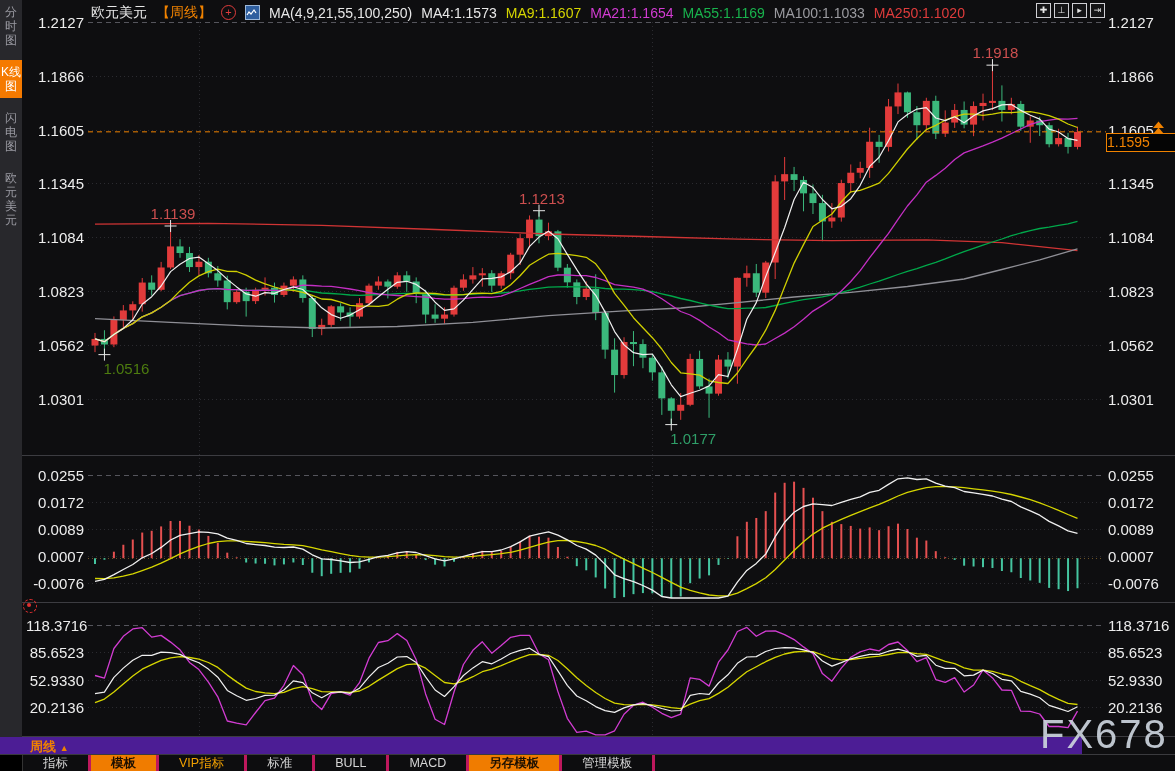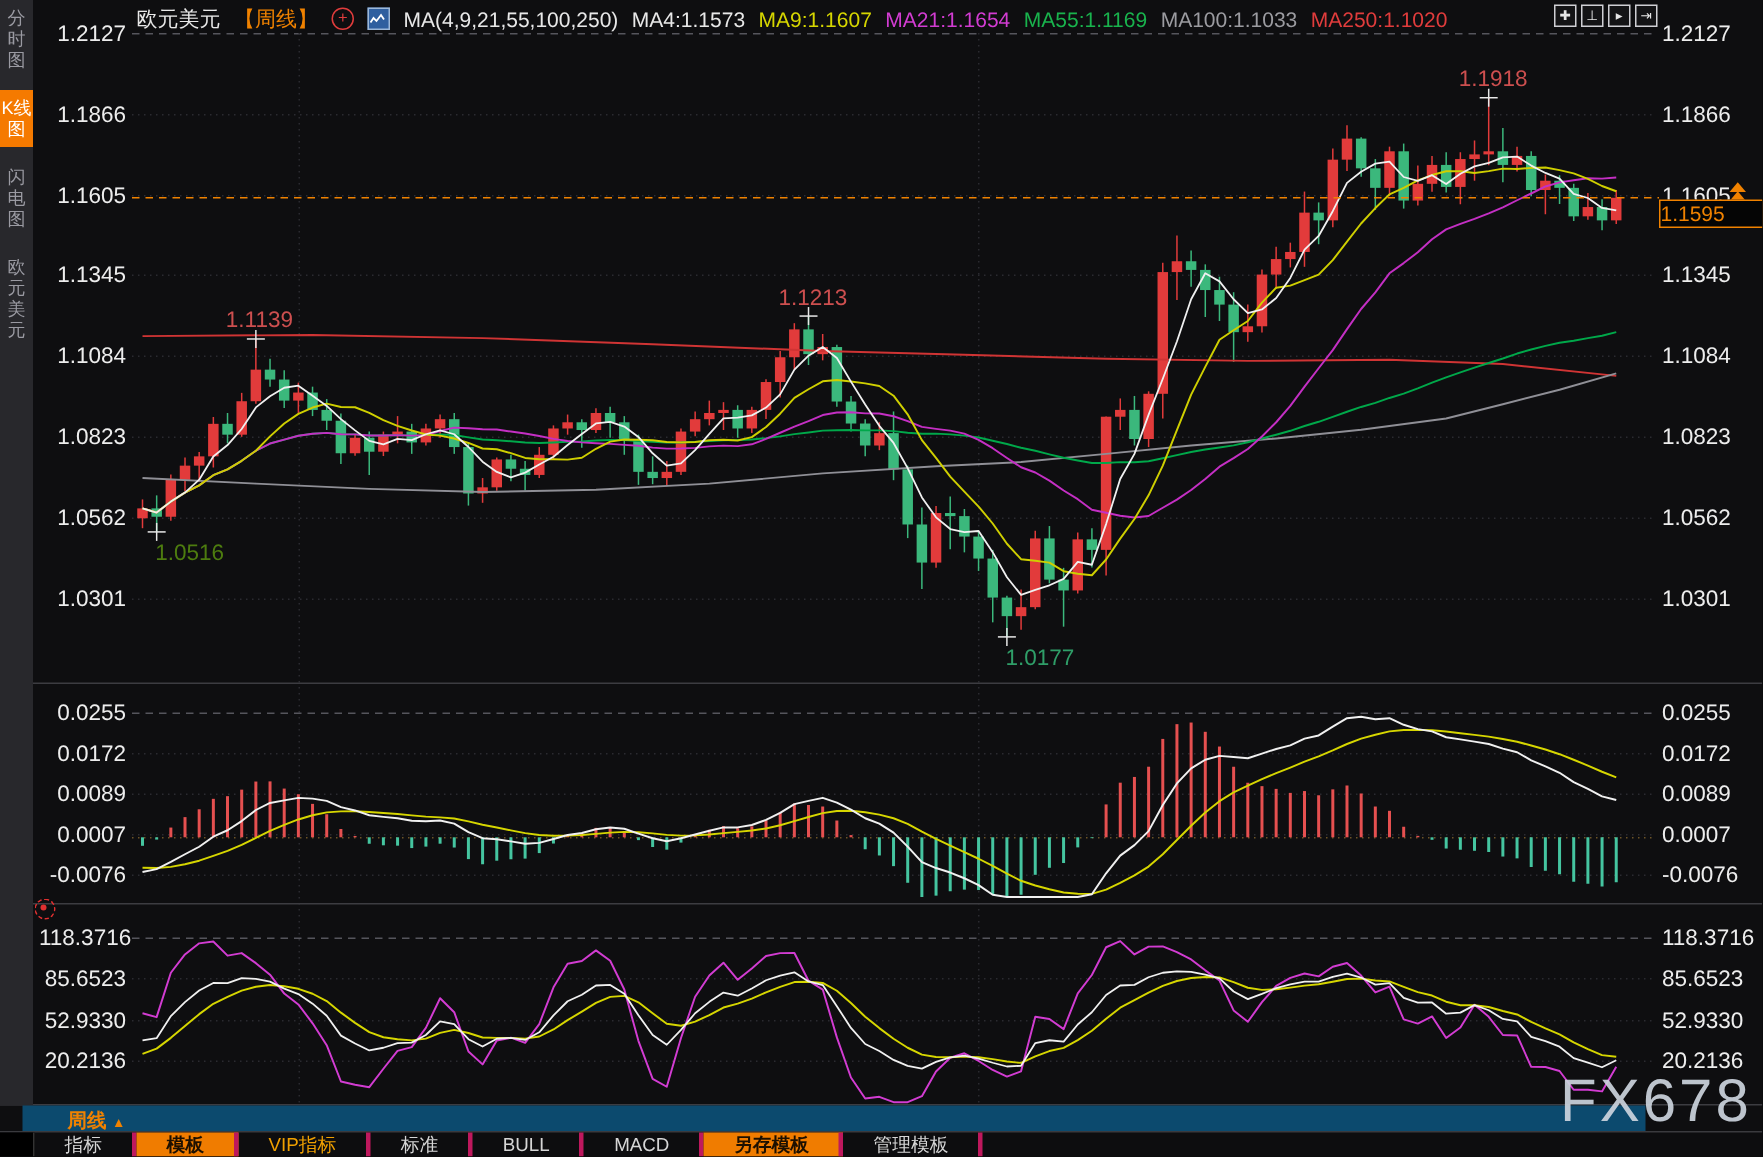--- a/index.html
+++ b/index.html
@@ -18,21 +18,21 @@
   .plus-circ{display:inline-flex;width:13px;height:13px;border:1px solid #e03c3c;border-radius:50%;
              color:#e03c3c;font-size:11px;line-height:11px;align-items:center;justify-content:center;}
   .mini-chart{display:inline-block;width:13px;height:13px;background:#2f5f9f;border:1px solid #9db8d8;}
   
   #tools{position:absolute;right:70px;top:3px;display:flex;gap:3px;z-index:5;}
   .tool{width:13px;height:13px;border:1px solid #cfcfd4;background:#141416;color:#e6e6e6;
         font-size:9px;line-height:12px;text-align:center;cursor:pointer;}
   
   .pane-hdr{position:absolute;left:91px;display:flex;gap:12px;font-size:14px;white-space:nowrap;z-index:5;}
   
-  #timebar{position:absolute;left:15px;top:737px;width:1082px;height:17px;background:#0c4a6e;z-index:7;}
+  #timebar{position:absolute;left:0;top:737px;width:1082px;height:17px;background:#4c1d95;z-index:7;}
   #tf-label{position:absolute;left:30px;top:1px;color:#f08200;font-size:13px;font-weight:700;}
   #tf-arrow{color:#f08200;font-size:9px;}
   #tabbar{position:absolute;left:0;top:754px;width:1175px;height:17px;background:#0d0d0f;
           border-top:1px solid #3a3a3e;display:flex;align-items:stretch;z-index:7;}
   #corner-cell{width:22px;border-right:1px solid #333;background:#000;}
   .ftab{padding:0 20px;font-size:12.5px;line-height:16px;color:#d6d6d6;border-right:3px solid #be185d;
         cursor:pointer;white-space:nowrap;text-align:right;}
   .ftab.orange-bg{background:#f07c00;color:#1d1000;font-weight:700;}
   .ftab.orange-text{color:#f0a000;}
   

